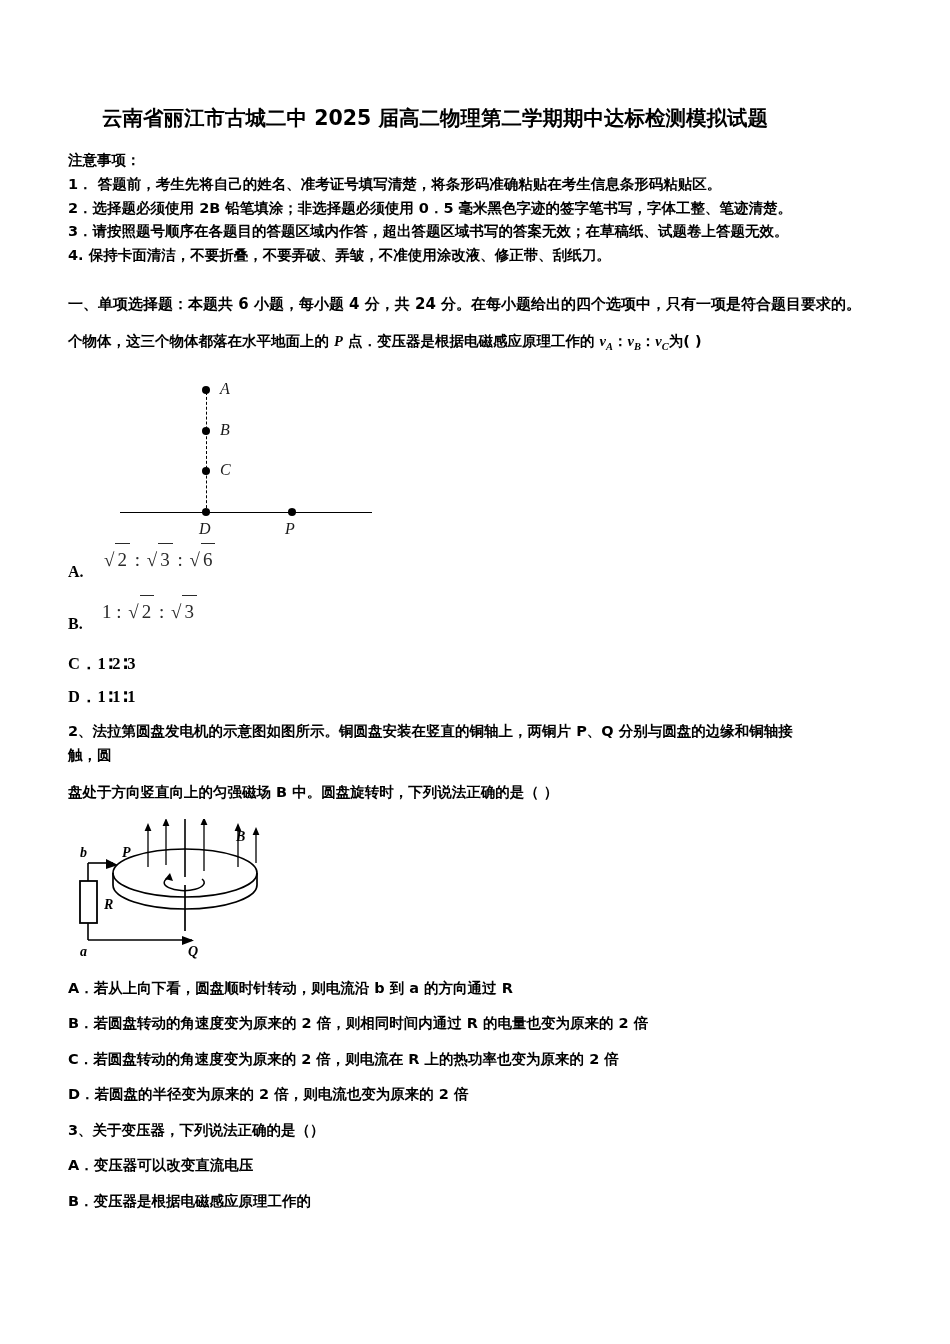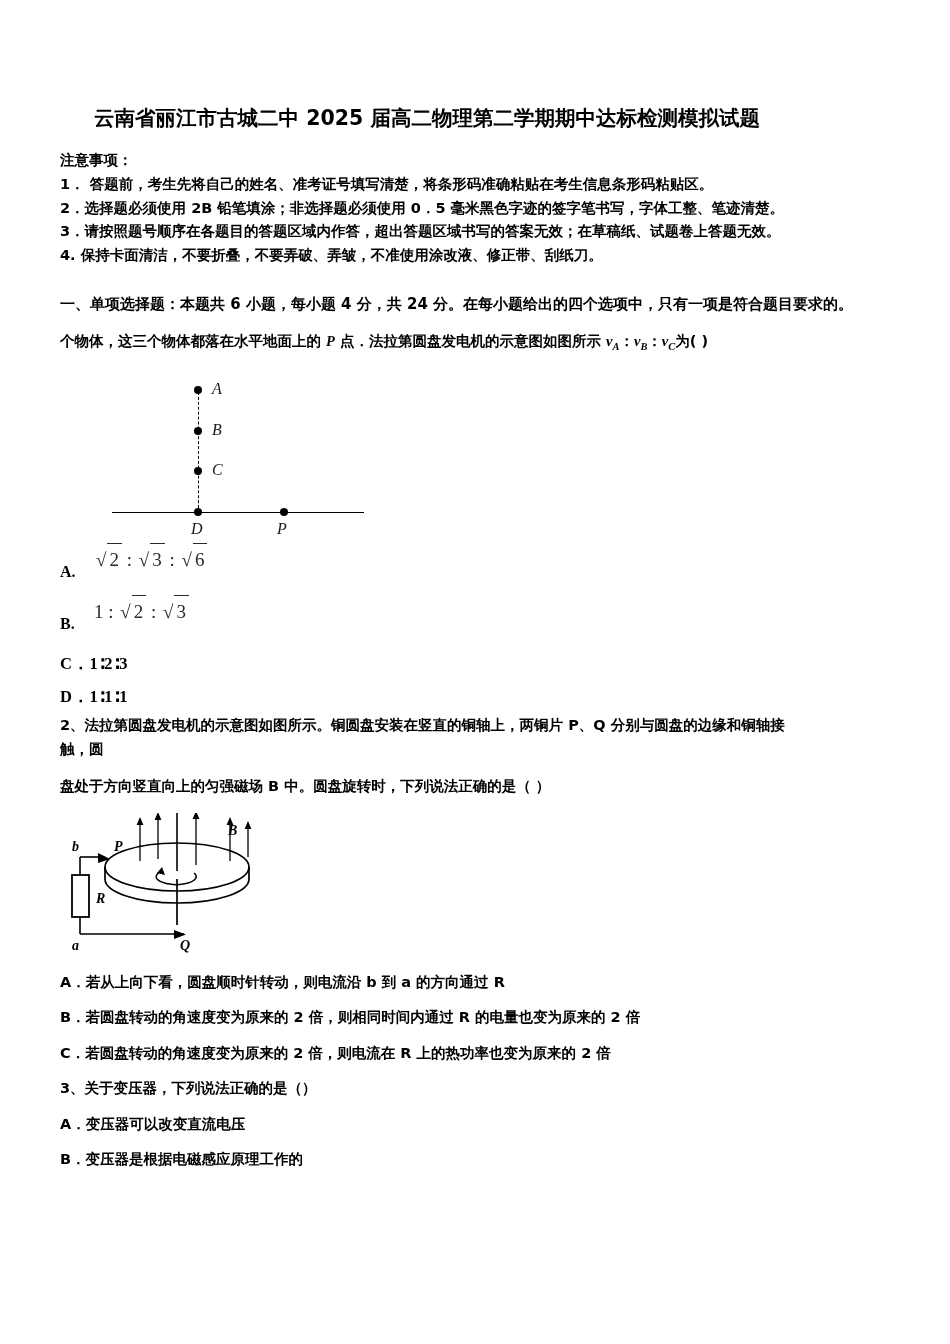--- a/index.html
+++ b/index.html
@@ -10,21 +10,21 @@
   body {
     width: 950px;
     height: 1344px;
     position: relative;
     font-family: "Liberation Serif", "DejaVu Serif", serif;
     color: #000000;
     overflow: hidden;
   }
   .page {
     position: absolute;
-    left: 0; top: 0;
+    left: 8px; top: 0;
     width: 854px;
     height: 1344px;
     box-sizing: border-box;
     padding: 0 60px;
   }
 
   
   .doc-title {
     margin-top: 106px;
     text-align: center;
@@ -163,21 +163,21 @@
   
   .fig2 {
     position: relative;
     width: 300px;
     height: 140px;
     margin: 14px 0 0 2px;
   }
   .fig2 svg { display: block; }
 
   
-  .mt6  { }
+  .mt6  { margin-top: 6px; }
   .mt14 { margin-top: 12px; }
   .mt18 { margin-top: 18px; }
 </style>
 </head>
 <body>
 
 <div class="page">
 
   <div class="doc-title">云南省丽江市古城二中 2025 届高二物理第二学期期中达标检测模拟试题</div>
 
@@ -185,21 +185,21 @@
   <ul class="notice-list">
     <li>1．  答题前，考生先将自己的姓名、准考证号填写清楚，将条形码准确粘贴在考生信息条形码粘贴区。</li>
     <li>2．选择题必须使用 2B 铅笔填涂；非选择题必须使用 0．5 毫米黑色字迹的签字笔书写，字体工整、笔迹清楚。</li>
     <li>3．请按照题号顺序在各题目的答题区域内作答，超出答题区域书写的答案无效；在草稿纸、试题卷上答题无效。</li>
     <li>4. 保持卡面清洁，不要折叠，不要弄破、弄皱，不准使用涂改液、修正带、刮纸刀。</li>
   </ul>
 
   <div class="section-head">一、单项选择题：本题共 6 小题，每小题 4 分，共 24 分。在每小题给出的四个选项中，只有一项是符合题目要求的。</div>
 
 
-  <div class="q-text q-line2"><span>个物体，这三个物体都落在水平地面上的 </span><span class="ital-b">P</span><span> 点．法拉第圆盘发电机的示意图如图所示 </span><span class="ital-b"><span>v</span><sub>A</sub></span><span>：</span><span class="ital-b"><span>v</span><sub>B</sub></span><span>：</span><span class="ital-b"><span>v</span><sub>C</sub></span><span>为(      )</span></div>
+  <div class="q-text q-line2"><span>个物体，这三个物体都落在水平地面上的 </span><span class="ital-b">P</span><span> 点．变压器是根据电磁感应原理工作的 </span><span class="ital-b"><span>v</span><sub>A</sub></span><span>：</span><span class="ital-b"><span>v</span><sub>B</sub></span><span>：</span><span class="ital-b"><span>v</span><sub>C</sub></span><span>为(      )</span></div>
 
   <div class="fig1">
     <div class="hline"></div>
     <div class="vline"></div>
 
     <div class="dot" style="left:82px; top:18px;"></div>
     <div class="dot" style="left:82px; top:59px;"></div>
     <div class="dot" style="left:82px; top:99px;"></div>
     <div class="dot" style="left:82px; top:140px;"></div>
     <div class="dot" style="left:168px; top:140px;"></div>
@@ -276,18 +276,19 @@
         <text x="34" y="90">R</text>
         <text x="10" y="137">a</text>
         <text x="10" y="38">b</text>
       </g>
     </svg>
   </div>
 
   <div class="opt mt18">A．若从上向下看，圆盘顺时针转动，则电流沿 b 到 a 的方向通过 R</div>
   <div class="opt mt14">B．若圆盘转动的角速度变为原来的 2 倍，则相同时间内通过 R 的电量也变为原来的 2 倍</div>
   <div class="opt mt14">C．若圆盘转动的角速度变为原来的 2 倍，则电流在 R 上的热功率也变为原来的 2 倍</div>
+  <div class="opt mt14">D．若圆盘的半径变为原来的 2 倍，则电流也变为原来的 2 倍</div>
 
   <div class="q-text mt14">3、关于变压器，下列说法正确的是（）</div>
   <div class="opt mt14">A．变压器可以改变直流电压</div>
   <div class="opt mt14">B．变压器是根据电磁感应原理工作的</div>
 
 </div>
 
 </body></html>

